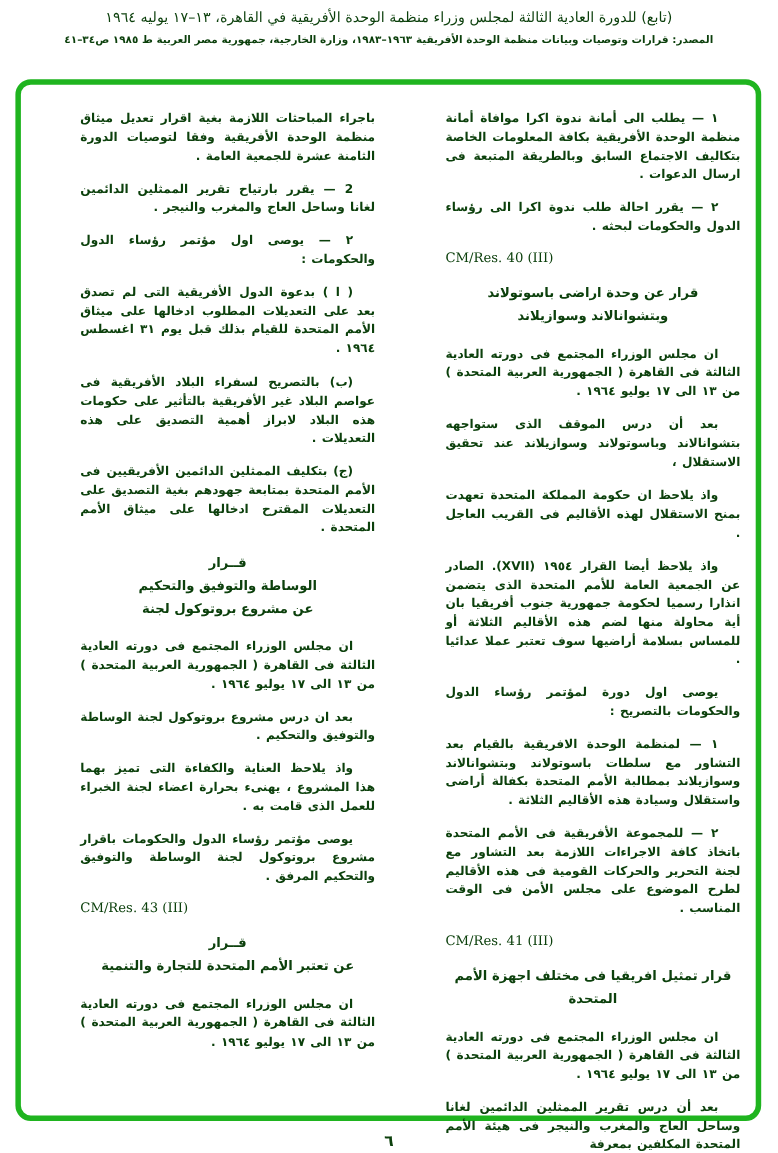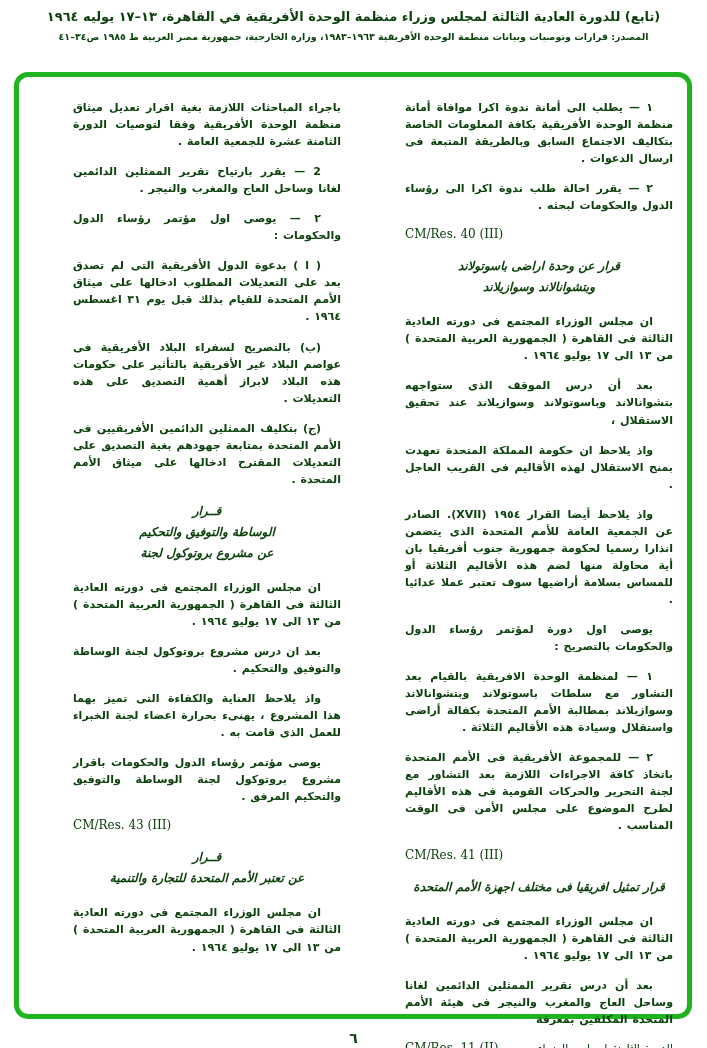--- a/index.html
+++ b/index.html
@@ -1,39 +1,39 @@
 <!DOCTYPE html>
 <html lang="ar"><head>
 <meta charset="utf-8">
 <style>
   html,body{margin:0;padding:0;}
   body{
     width:707px;height:1048px;position:relative;background:#ffffff;
     font-family:"DejaVu Sans",sans-serif;overflow:hidden;
   }
   .page-header{position:absolute;top:8px;left:0;width:707px;text-align:center;direction:rtl;color:#0b3f0b;}
-  .header-line1{font-size:13px;font-weight:bold;letter-spacing:0;line-height:1.4;}
+  .header-line1{font-size:13px;font-weight:normal;letter-spacing:0;line-height:1.4;}
   .header-line2{font-size:9.5px;font-weight:bold;margin-top:5px;line-height:1.3;}
   .frame{
     position:absolute;left:14px;top:72px;width:678px;height:947px;
     border:5px solid #1fb41f;border-radius:14px;box-sizing:border-box;background:#ffffff;
   }
   .columns{
     display:flex;direction:rtl;gap:24px;height:100%;box-sizing:border-box;
     padding:22px 14px 10px 14px;
   }
   .col{flex:1;min-width:0;direction:rtl;margin-left:40px;}
   .para{
     color:#0c400c;font-size:11px;font-weight:bold;line-height:1.55;
     text-align:justify;text-indent:20px;margin:0 0 13px 0;word-spacing:1px;
   }
   .para.no-indent{text-indent:0;}
   .heading{
     color:#0c400c;text-align:center;font-weight:bold;font-size:12px;
-    line-height:1.75;margin:4px 0 15px 0;font-style:italic;
+    line-height:1.75;margin:4px 0 15px 0;
   }
   .ref{
     direction:ltr;text-align:left;color:#0c400c;
     font-family:"DejaVu Serif",serif;font-weight:normal;font-size:12px;
     margin:2px 0 15px 0;
   }
   .splitline{
     display:flex;direction:ltr;justify-content:space-between;align-items:baseline;
     color:#0c400c;font-weight:normal;margin:0 0 10px 0;
   }

